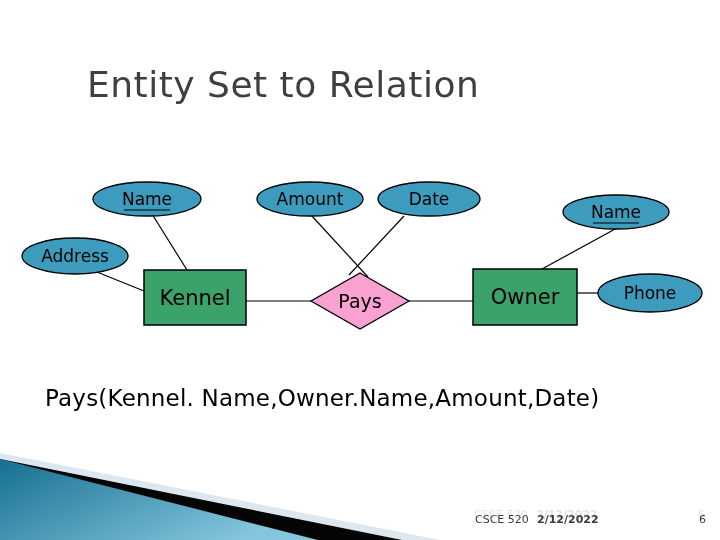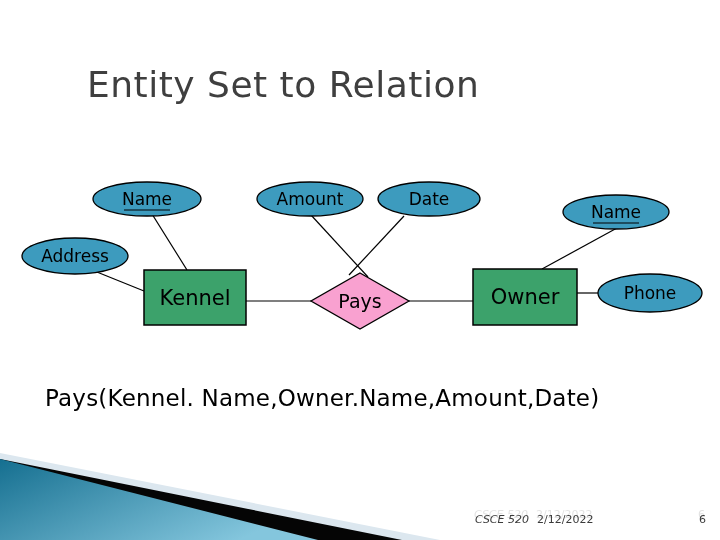--- a/index.html
+++ b/index.html
@@ -35,22 +35,22 @@
     letter-spacing:0.2px;
     white-space:nowrap;
   }
   .footer-item{
     position:absolute;
     font-size:11px;
     color:#3a3a3a;
     text-shadow:-1px -5px 0 rgba(160,160,160,0.30);
     white-space:nowrap;
   }
-  .footer-course{left:475px;top:513px;font-style:italic;}
-  .footer-date{left:537px;top:513px;}
+  .footer-course{left:475px;top:513px;}
+  .footer-date{left:537px;top:513px;font-weight:bold;}
   .footer-page{left:699px;top:513px;}
   .swoosh{
     position:absolute;
     left:0;bottom:0;
     width:440px;height:90px;
   }
 </style>
 </head>
 <body>
 

